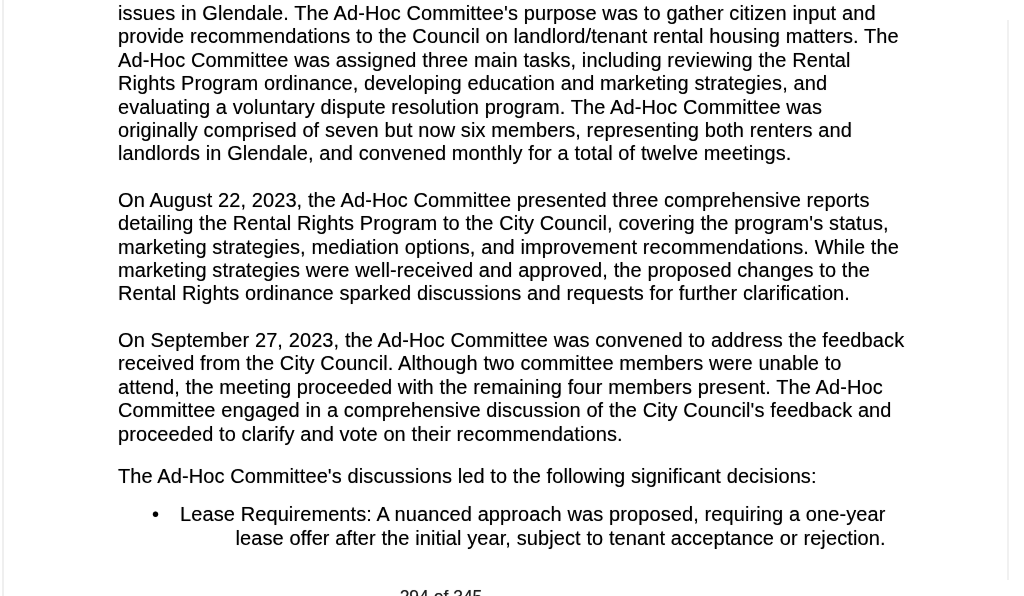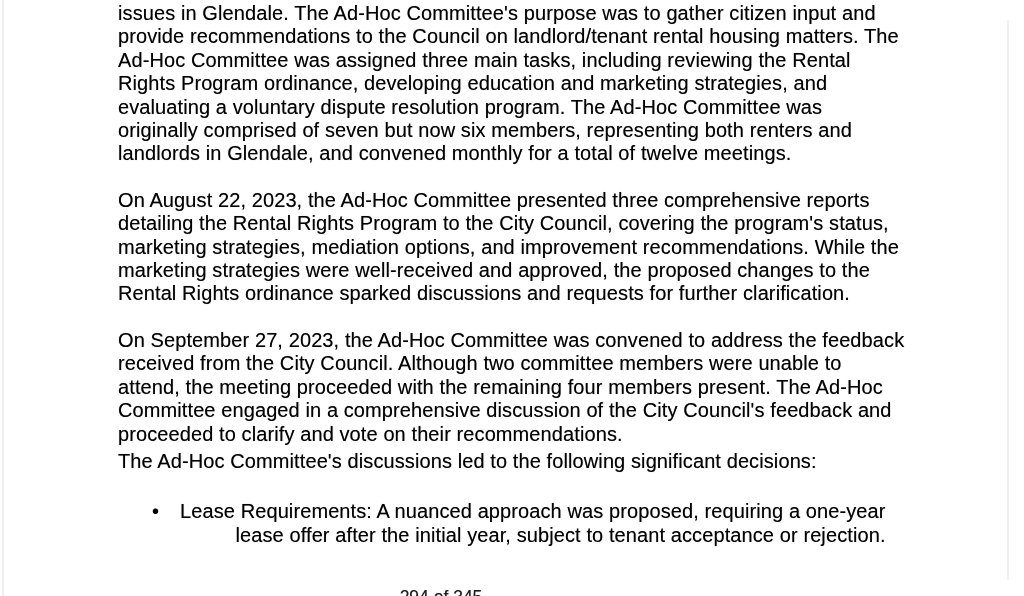--- a/index.html
+++ b/index.html
@@ -19,22 +19,22 @@
     top: 2px;
     width: 806px;
     font-size: 20px;
     line-height: 23.4px;
     letter-spacing: 0.1px;
     color: #000000;
     text-shadow: 0 0 0.7px rgba(34,34,34,0.55);
     filter: blur(0.22px);
   }
   .para { white-space: pre-line; margin: 0 0 23px 0; }
-  .para.gap-sm { margin-bottom: 4px; }
-  .para.gap-lg { margin-bottom: 27px; }
+  .para.gap-sm { margin-bottom: 19px; }
+  .para.gap-lg { margin-bottom: 15px; }
   .bullet-list { list-style: none; margin: 0; padding: 0; }
   .bullet-item { display: flex; padding-left: 34px; margin: 0; }
   .bullet-marker { flex: none; width: 28px; }
   .bullet-text { white-space: pre-line; text-align: right; }
   .footer-pagenum {
     position: absolute;
     left: 118px;
     top: 558px;
     width: 646px;
     text-align: center;

